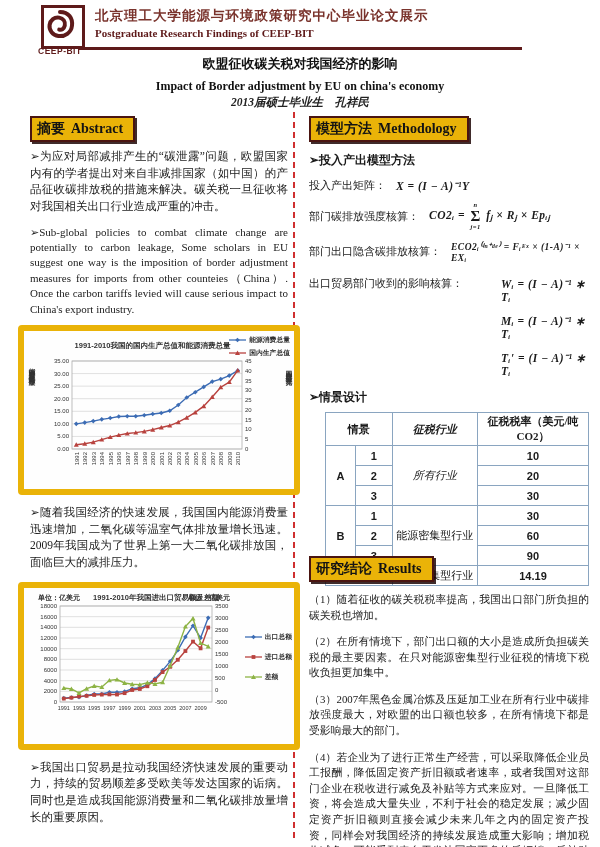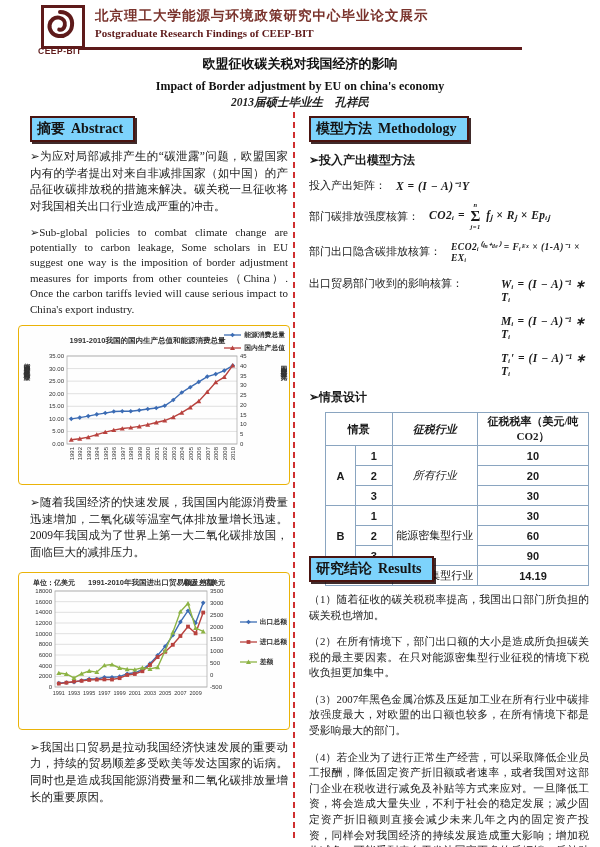--- a/index.html
+++ b/index.html
@@ -19,29 +19,29 @@
     font-family:"Liberation Sans",sans-serif;font-size:13px;font-weight:bold;color:#111;}
   #title-en{position:absolute;left:0;top:79px;width:600px;text-align:center;
     font-size:12px;font-weight:bold;color:#111;}
   #author{position:absolute;left:0;top:95px;width:600px;text-align:center;
     font-size:11.5px;font-weight:bold;font-style:italic;color:#222;}
   #divider{position:absolute;left:293px;top:112px;height:726px;width:0;
     border-left:2px dashed #CF2F2F;}
   
   #left-col{position:absolute;left:30px;top:116px;width:258px;}
   #right-col{position:absolute;left:309px;top:116px;width:280px;}
-  .section-bar{display:inline-block;background:#7dd3fc;border:2px solid #4A1511;
+  .section-bar{display:inline-block;background:#eab308;border:2px solid #4A1511;
     box-shadow:2px 2px 0 rgba(30,6,6,.85);padding:1px 10px 2px 5px;color:#141414;}
   .section-bar .cn{font-family:"Liberation Sans",sans-serif;font-size:14px;font-weight:bold;}
   .section-bar .en{font-size:14px;font-weight:bold;margin-left:6px;}
   .p-cn{font-size:11.5px;line-height:1.45;text-align:justify;margin:6px 0 0 0;}
   .p-en{font-size:11px;line-height:1.4;text-align:justify;margin:10px 0 0 0;}
   
   .chart-box{position:relative;margin-left:-12px;width:270px;background:#fefefe;
-    border:1px solid #eab308;border-radius:4px;}
+    border:6px solid #eab308;border-radius:4px;}
   .chart-box svg{display:block;}
   .chart-title{position:absolute;font-family:"Liberation Sans",sans-serif;
     font-size:7.5px;font-weight:bold;color:#333;text-align:center;}
   #c1-title{left:46px;top:10px;width:165px;}
   #c2-title{left:62px;top:5px;width:140px;}
   .vlab{position:absolute;writing-mode:vertical-rl;font-family:"Liberation Sans",sans-serif;
     font-size:6.5px;font-weight:bold;color:#333;letter-spacing:1px;}
   #c1-ylab-left{left:3px;top:32px;height:92px;}
   #c1-ylab-right{right:1px;top:34px;height:92px;}
   .unit-lab{position:absolute;font-family:"Liberation Sans",sans-serif;

